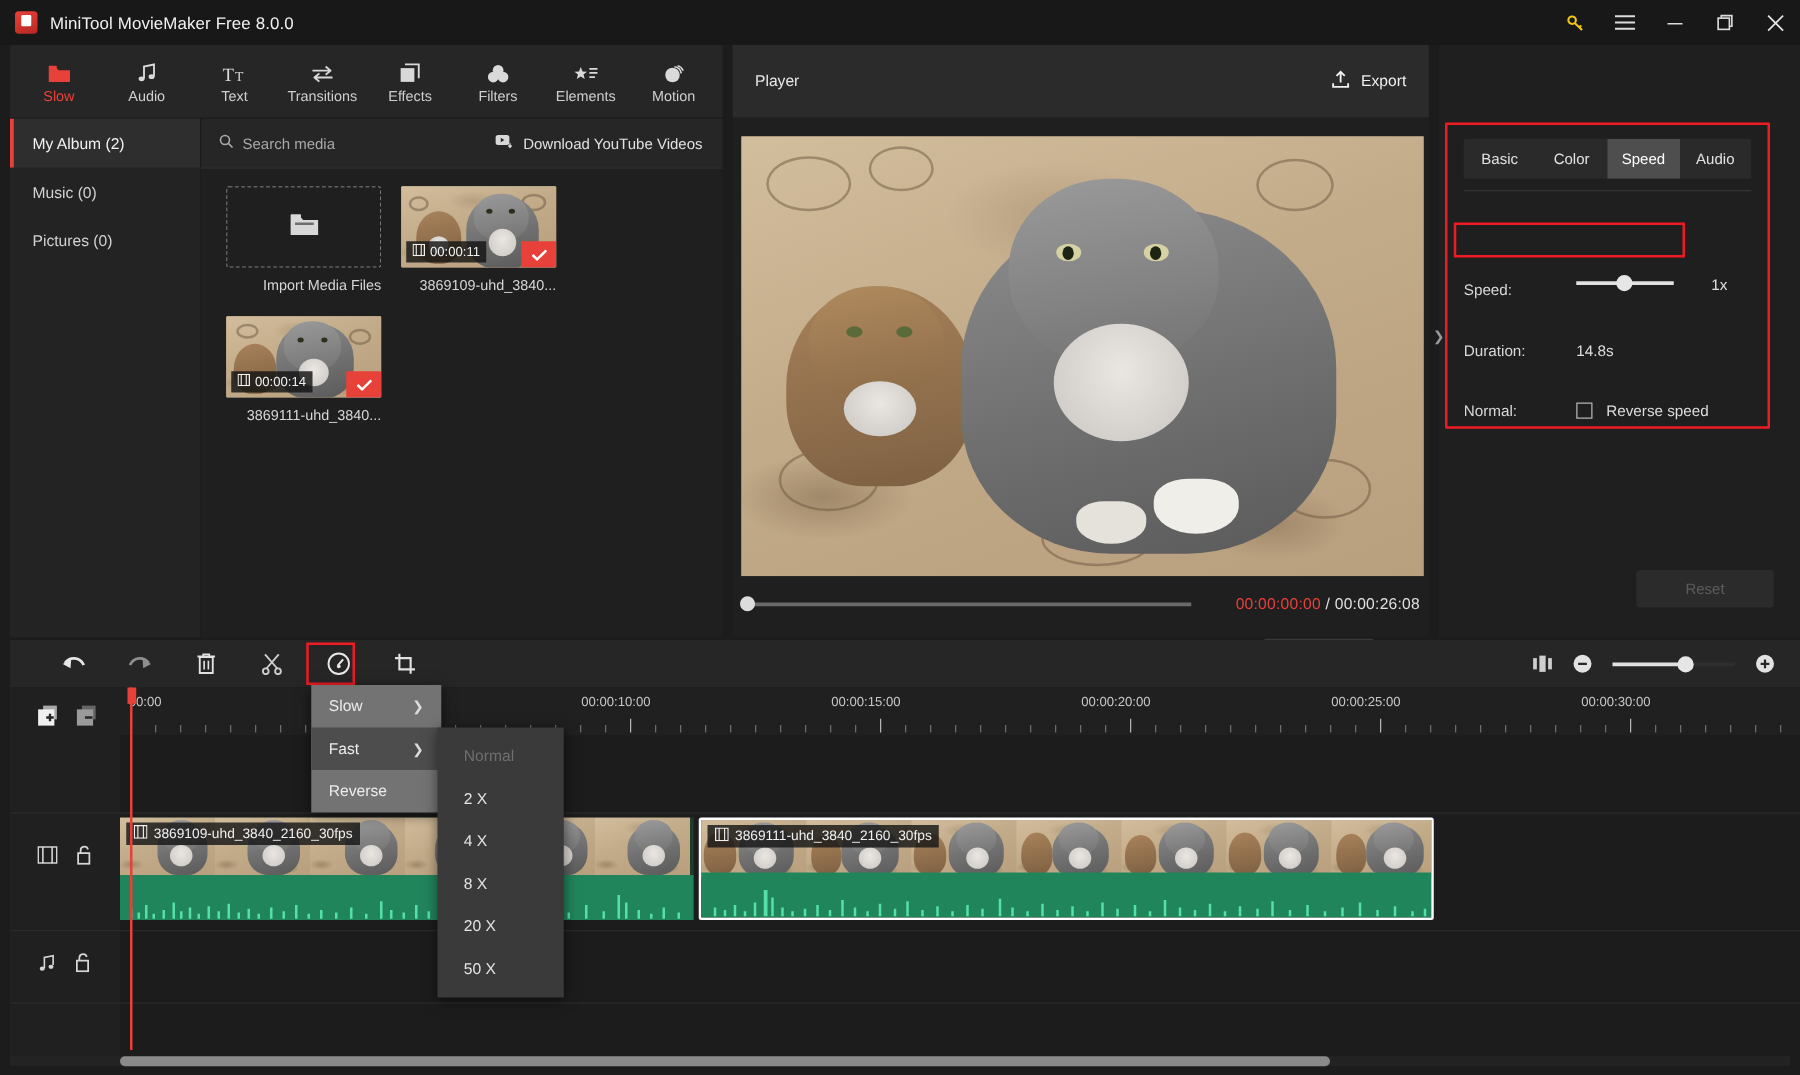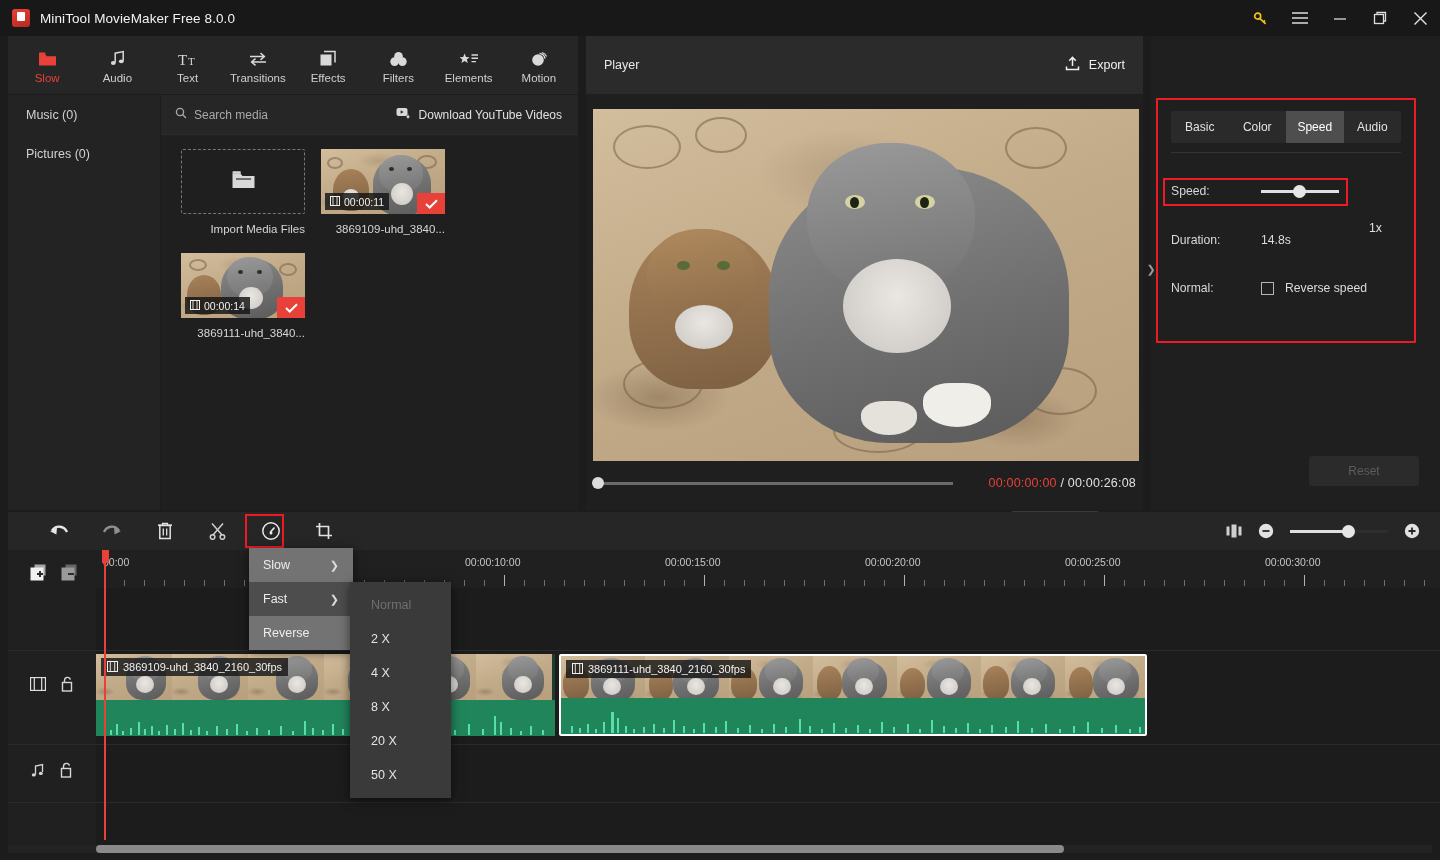--- a/index.html
+++ b/index.html
@@ -139,21 +139,21 @@
     position:absolute; left: 5px; top: 62px; width: 260px; height: 245px;
     border: 2px solid #ed1c24; border-radius: 1px;
   }
   .tabrow {
     position:absolute; left: 20px; top: 75px; width: 230px; height: 32px;
     background:#2a2a2a; display:flex; border-radius:2px; overflow:hidden;
   }
   .ptab { flex:1; display:flex; align-items:center; justify-content:center; font-size:12px; color:#e2e2e2;}
   .ptab.active { background:#4e4e4e; color:#fff; }
   .tab-sep { position:absolute; left:20px; top:116px; width:230px; height:1px; background:#343434; }
-  .prop-row { position:absolute; left:20px; display:flex; align-items:center; font-size:12.2px; color:#dcdcdc; }
+  .prop-row { position:absolute; left:20px; display:flex; font-size:12.2px; color:#dcdcdc;margin-top:41px; }
   .prop-label { width: 62px; color:#d8d8d8; }
   .speed-highlight {
     position:absolute; left: 12px; top: 142px; width: 185px; height: 28px;
     border: 2px solid #ed1c24;
   }
   .speed-track { position:relative; width: 78px; height: 3px; background:#e0e0e0; margin-left: 28px;}
   .speed-knob { position:absolute; left: 32px; top:-5px; width: 13px; height:13px; border-radius:50%; background:#e6e6e6; }
   .speed-val { position:absolute; left: 218px; top: 185px; font-size:12.2px; color:#e0e0e0; }
   .checkbox {
     width: 13px; height: 13px; border: 1px solid #b5b5b5; margin-right: 11px; background: transparent;
@@ -377,20 +377,23 @@
             <circle cx="8" cy="9" r="5.8"></circle>
             <path d="M9.5 2.4A6.3 6.3 0 0 1 15 7.7" fill="none" stroke="#d9d9d9" stroke-width="1.4"></path>
             <path d="M12 1.5A7 7 0 0 1 16.6 5.6" fill="none" stroke="#d9d9d9" stroke-width="1.2"></path>
           </svg>
       </span>
       <span>Motion</span>
     </div>
   </div>
 
   <div class="albumpane">
+    <div class="album-item active">
+      <span>My Album (2)</span>
+    </div>
     <div class="album-item">
       <span>Music (0)</span>
     </div>
     <div class="album-item">
       <span>Pictures (0)</span>
     </div>
   </div>
 
   <div class="mediapane">
     <div class="media-header">

